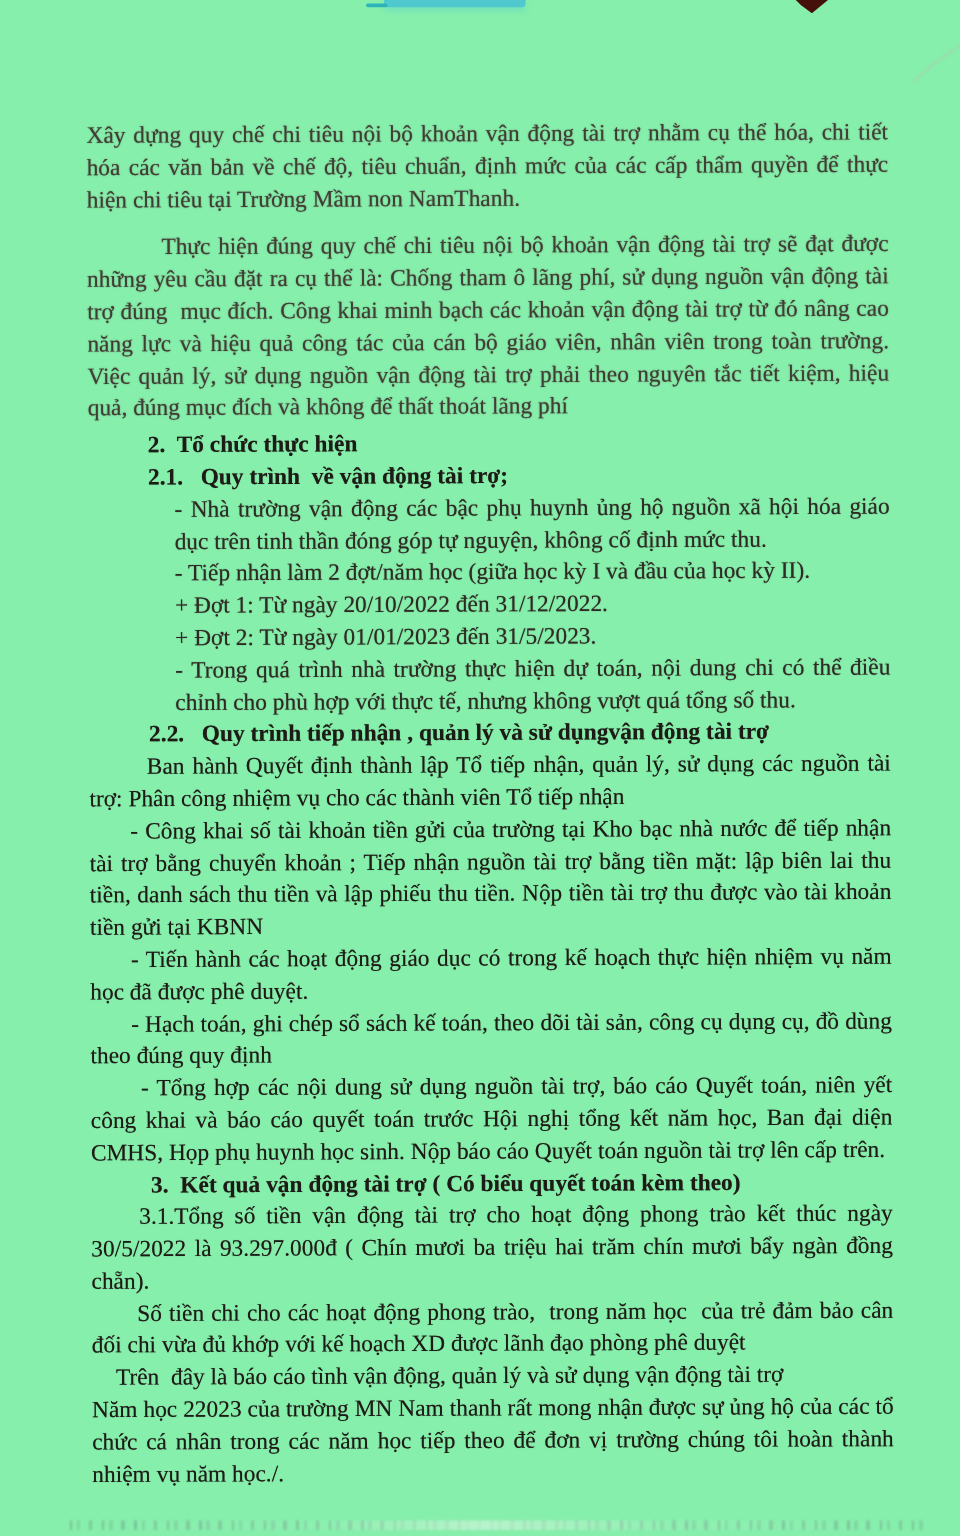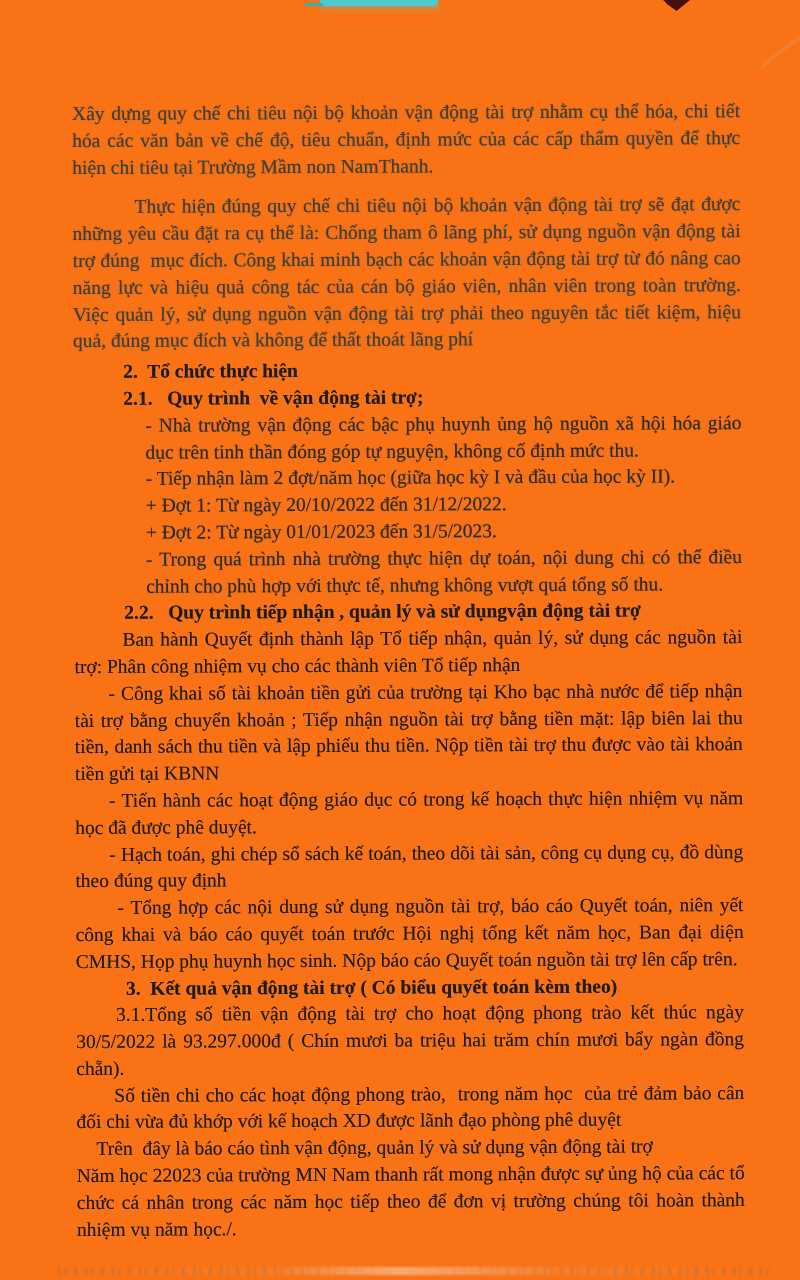--- a/index.html
+++ b/index.html
@@ -5,21 +5,21 @@
   html,body{margin:0;padding:0;}
   body{
     width:800px;height:1280px;
     background:#e9e8e4;
     font-family:"Liberation Serif","DejaVu Serif",serif;
     overflow:hidden;
   }
   .page{
     position:relative;
     width:800px;height:1280px;
-    background:#f97316;
+    background:#86efac;
     overflow:hidden;
   }
   
   .teal-bar{
     position:absolute;left:320px;top:0;width:118px;height:6px;
     border-radius:0 0 3px 3px;
     box-shadow:0 3px 5px rgba(92,203,208,.45);
   }
   .teal-tail{
     position:absolute;left:305px;top:3px;width:18px;height:3px;

